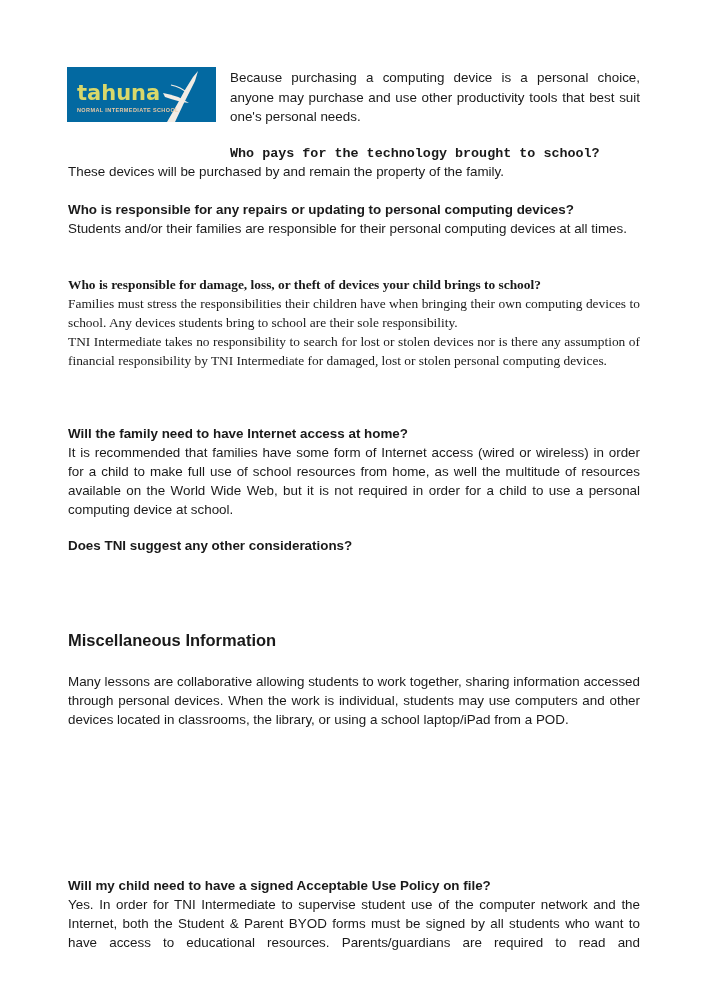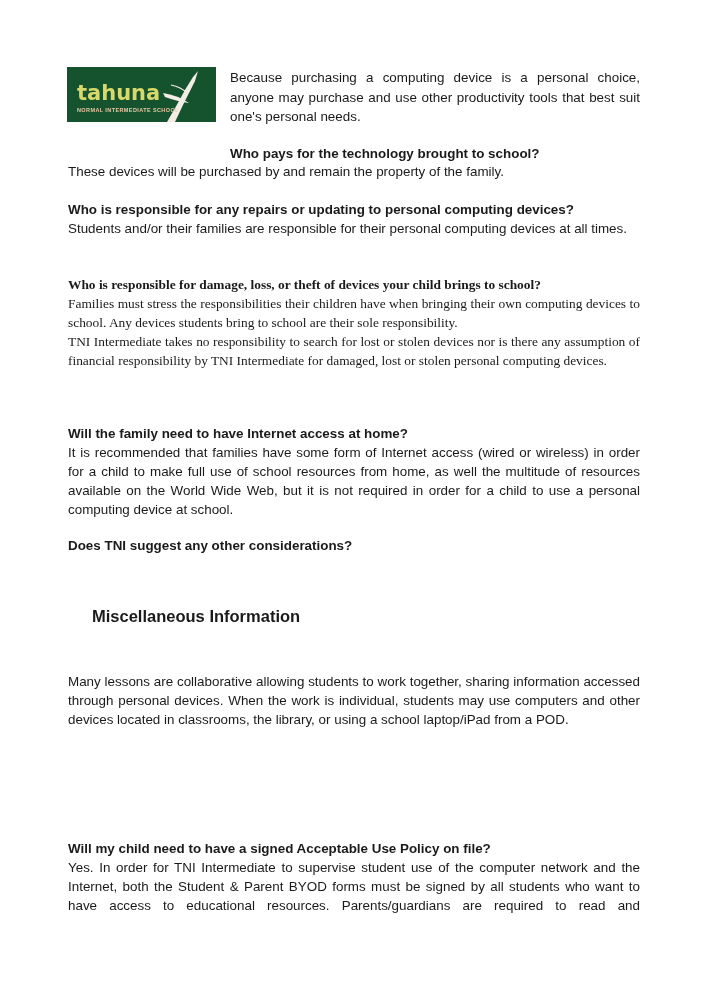--- a/index.html
+++ b/index.html
@@ -2,41 +2,41 @@
 <html><head>
 <meta charset="utf-8">
 <style>
   html, body { margin: 0; padding: 0; background: #ffffff; }
   body {
     width: 708px; height: 1000px; overflow: hidden; position: relative;
     font-family: "Liberation Sans", sans-serif; color: #1a1a1a;
   }
   .logo {
     position: absolute; left: 67px; top: 67px; width: 149px; height: 55px;
-    background: #14532d; overflow: hidden;
+    background: #0369a1; overflow: hidden;
   }
   .logo .word {
     position: absolute; left: 10px; top: 14px; font-size: 21px; font-weight: bold;
     color: #d9d86a; letter-spacing: 0px; font-family: "DejaVu Sans", sans-serif;
   }
   .logo .sub {
     position: absolute; left: 10px; top: 40px; font-size: 5.5px; color: #e8c9a5;
     letter-spacing: 0.4px; font-family: "Liberation Sans", sans-serif; font-weight: bold;
   }
   .logo svg { position: absolute; left: 0; top: 0; }
   .intro {
     position: absolute; left: 230px; top: 68px; width: 410px;
     font-size: 13.4px; line-height: 19.5px; text-align: justify;
   }
   p, h3, h2 { margin: 0; }
   .txt { font-size: 13.4px; line-height: 19px; text-align: justify; }
   .q { font-size: 13.4px; line-height: 19px; font-weight: bold; }
   .sec { position: absolute; left: 68px; width: 572px; }
   h2.misc { font-size: 16.5px; font-weight: bold; line-height: 22px; }
-  .center-q { position: absolute; left: 230px; top: 144px; font-size: 13.4px; font-weight: bold; line-height: 19px; }
+  .center-q { position: absolute; left: 230px; top: 144px; font-size: 13.4px; font-weight: bold; line-height: 19px; font-family: Liberation Mono, monospace; }
   .last { text-align-last: justify; }
 </style>
 </head>
 <body>
 
 <div class="logo">
   <svg width="149" height="55">
     <path d="M100 55 L112 34 Q118 22 126 10 L131 4 L128 14 Q122 26 116 38 L108 55 Z" fill="#f2ece4"></path>
     <path d="M96 26 Q110 28 122 36 Q112 35 98 30 Z" fill="#f2ece4"></path>
     <path d="M104 18 Q114 20 120 26" stroke="#f2ece4" stroke-width="1.2" fill="none"></path>
@@ -66,24 +66,24 @@
 
 <div class="sec" style="top:424px;">
   <h3 class="q">Will the family need to have Internet access at home?</h3>
   <p class="txt">It is recommended that families have some form of Internet access (wired or wireless) in order for a child to make full use of school resources from home, as well the multitude of resources available on the World Wide Web, but it is not required in order for a child to use a personal computing device at school.</p>
 </div>
 
 <div class="sec" style="top:536px;">
   <h3 class="q">Does TNI suggest any other considerations?</h3>
 </div>
 
-<div class="sec" style="top:605px;margin-left:24px;">
+<div class="sec" style="top:629px;">
   <h2 class="misc">Miscellaneous Information</h2>
 </div>
 
 <div class="sec" style="top:672px;">
   <p class="txt">Many lessons are collaborative allowing students to work together, sharing information accessed through personal devices. When the work is individual, students may use computers and other devices located in classrooms, the library, or using a school laptop/iPad from a POD.</p>
 </div>
 
-<div class="sec" style="top:839px;">
+<div class="sec" style="top:876px;">
   <h3 class="q">Will my child need to have a signed Acceptable Use Policy on file?</h3>
   <p class="txt last">Yes. In order for TNI Intermediate to supervise student use of the computer network and the Internet, both the Student &amp; Parent BYOD forms must be signed by all students who want to have access to educational resources. Parents/guardians are required to read and</p>
 </div>
 
 </body></html>

